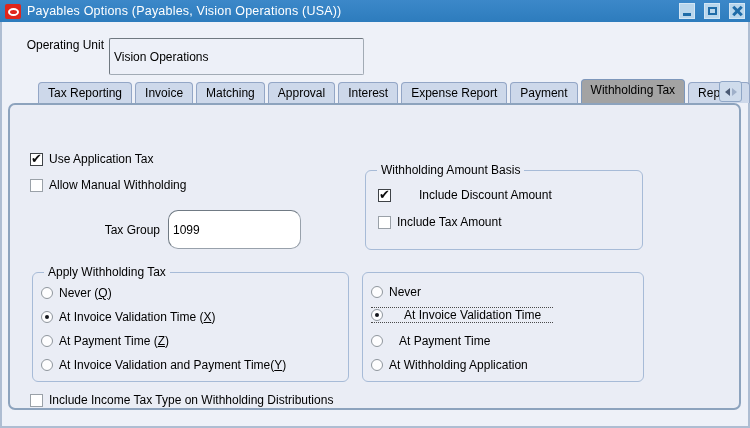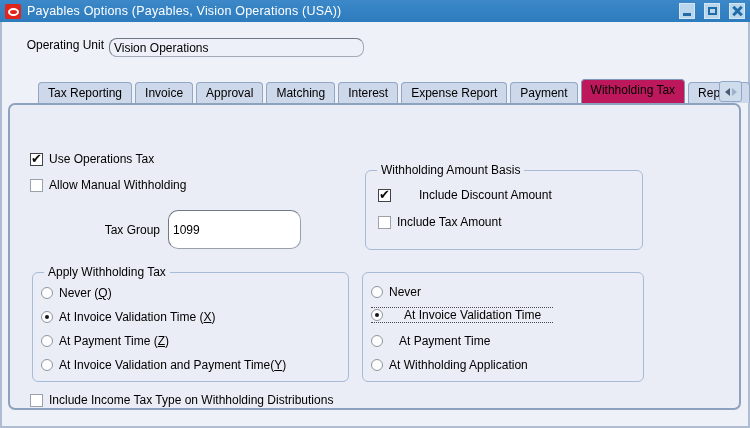--- a/index.html
+++ b/index.html
@@ -50,36 +50,36 @@
   .glyph-close::before { transform: rotate(45deg); }
   .glyph-close::after  { transform: rotate(-45deg); }
 
   
   .opunit-row {
     position:absolute; left:18px; top:38px; display:flex; gap:5px;
   }
   .opunit-label { width:86px; text-align:right; }
   .field {
     border:1px solid; border-color:#6f7880 #a2abb5 #a2abb5 #6f7880;
-    border-radius:8px; padding:2px 4px; font-family:inherit; font-size:12px; color:#000;
-    height:19px; outline:none;
+    border-radius:2px; padding:2px 4px; font-family:inherit; font-size:12px; color:#000;
+    height:37px; outline:none;
   }
   .opunit-field { width:255px; background:#edf0f8; }
 
   
   .tabs {
     position:absolute; left:38px; top:79px; height:24px;
     display:flex; align-items:flex-end; gap:3px;
   }
   .tab {
     background:#cdd8ea; border:1px solid #93a6c6; border-bottom:none;
     border-radius:4px 4px 0 0; padding:3px 9px 4px; white-space:nowrap;
     height:21px; cursor:default;
   }
-  .tab.on { background:#be185d; height:24px; border-color:#7d97bb; }
+  .tab.on { background:#a3a3a3; height:24px; border-color:#7d97bb; }
   .tab-scroll {
     position:absolute; right:8px; top:81px; width:23px; height:21px;
     background:#cfdcec; border:1px solid #8fa6c6; border-radius:3px;
     display:flex; align-items:center; justify-content:center; gap:2px;
   }
   .tri-left  { width:0; height:0; border-top:4px solid transparent; border-bottom:4px solid transparent; border-right:5px solid #4a5a74; }
   .tri-right { width:0; height:0; border-top:4px solid transparent; border-bottom:4px solid transparent; border-left:5px solid #9fb0c9; }
 
   
   .panel {
@@ -147,38 +147,38 @@
 <div class="frame"></div>
 
 <div class="opunit-row">
   <span class="opunit-label">Operating Unit</span>
   <input class="field opunit-field" readonly="" value="Vision Operations" style="">
 </div>
 
 <div class="tabs">
   <div class="tab">Tax Reporting</div>
   <div class="tab">Invoice</div>
+  <div class="tab">Matching</div>
   <div class="tab">Approval</div>
-  <div class="tab">Matching</div>
   <div class="tab">Interest</div>
   <div class="tab">Expense Report</div>
   <div class="tab">Payment</div>
   <div class="tab on">Withholding Tax</div>
   <div class="tab">Reports</div>
 </div>
 <div class="tab-scroll">
   <div class="tri-left"></div>
   <div class="tri-right"></div>
 </div>
 
 <div class="panel">
 
   <div class="check-row" style="left:20px; top:46px;">
     <span class="cb on"></span>
-    <span>Use Operations Tax</span>
+    <span>Use Application Tax</span>
   </div>
 
   <div class="check-row" style="left:20px; top:72px;">
     <span class="cb"></span>
     <span>Allow Manual Withholding</span>
   </div>
 
   <div class="taxgroup-row">
     <span class="taxgroup-label">Tax Group</span>
     <input class="field taxgroup-field" readonly="" value="1099" style="">

